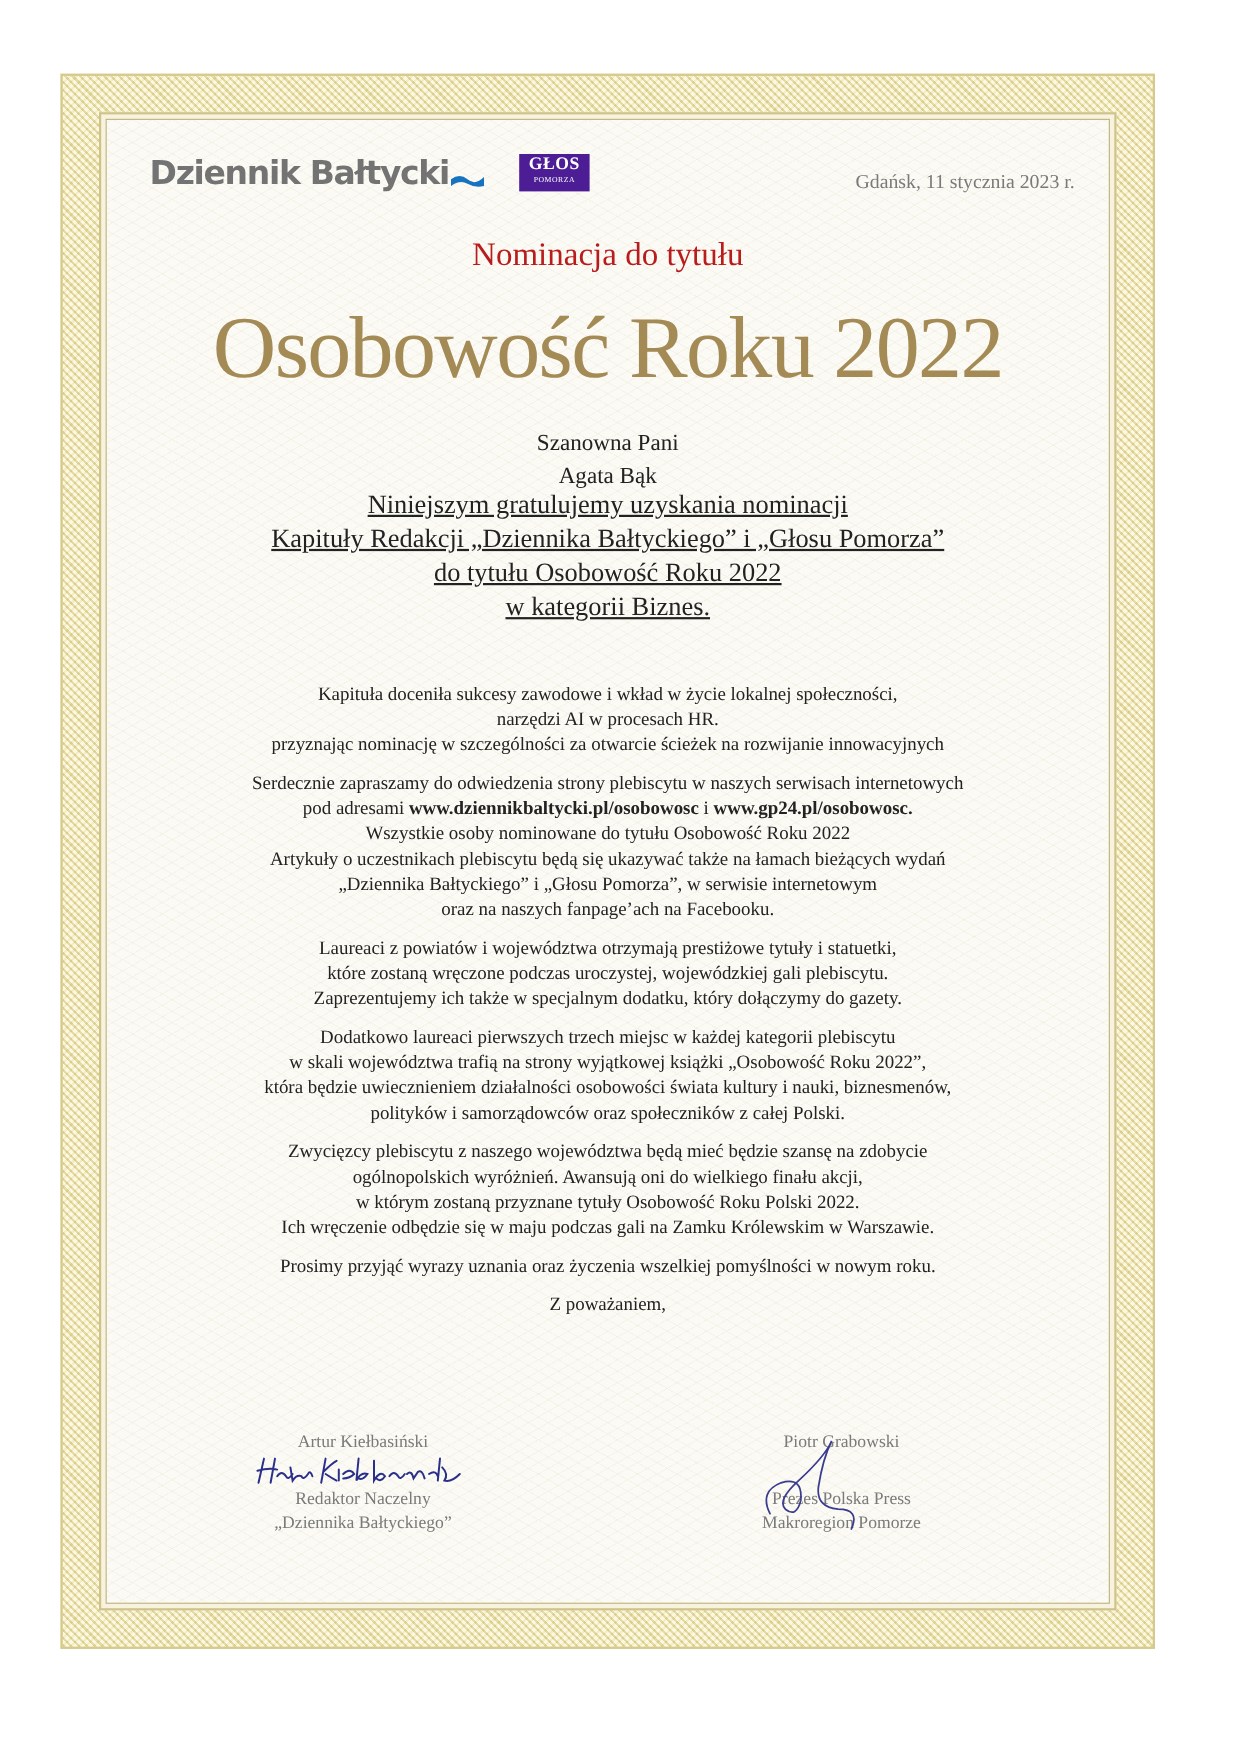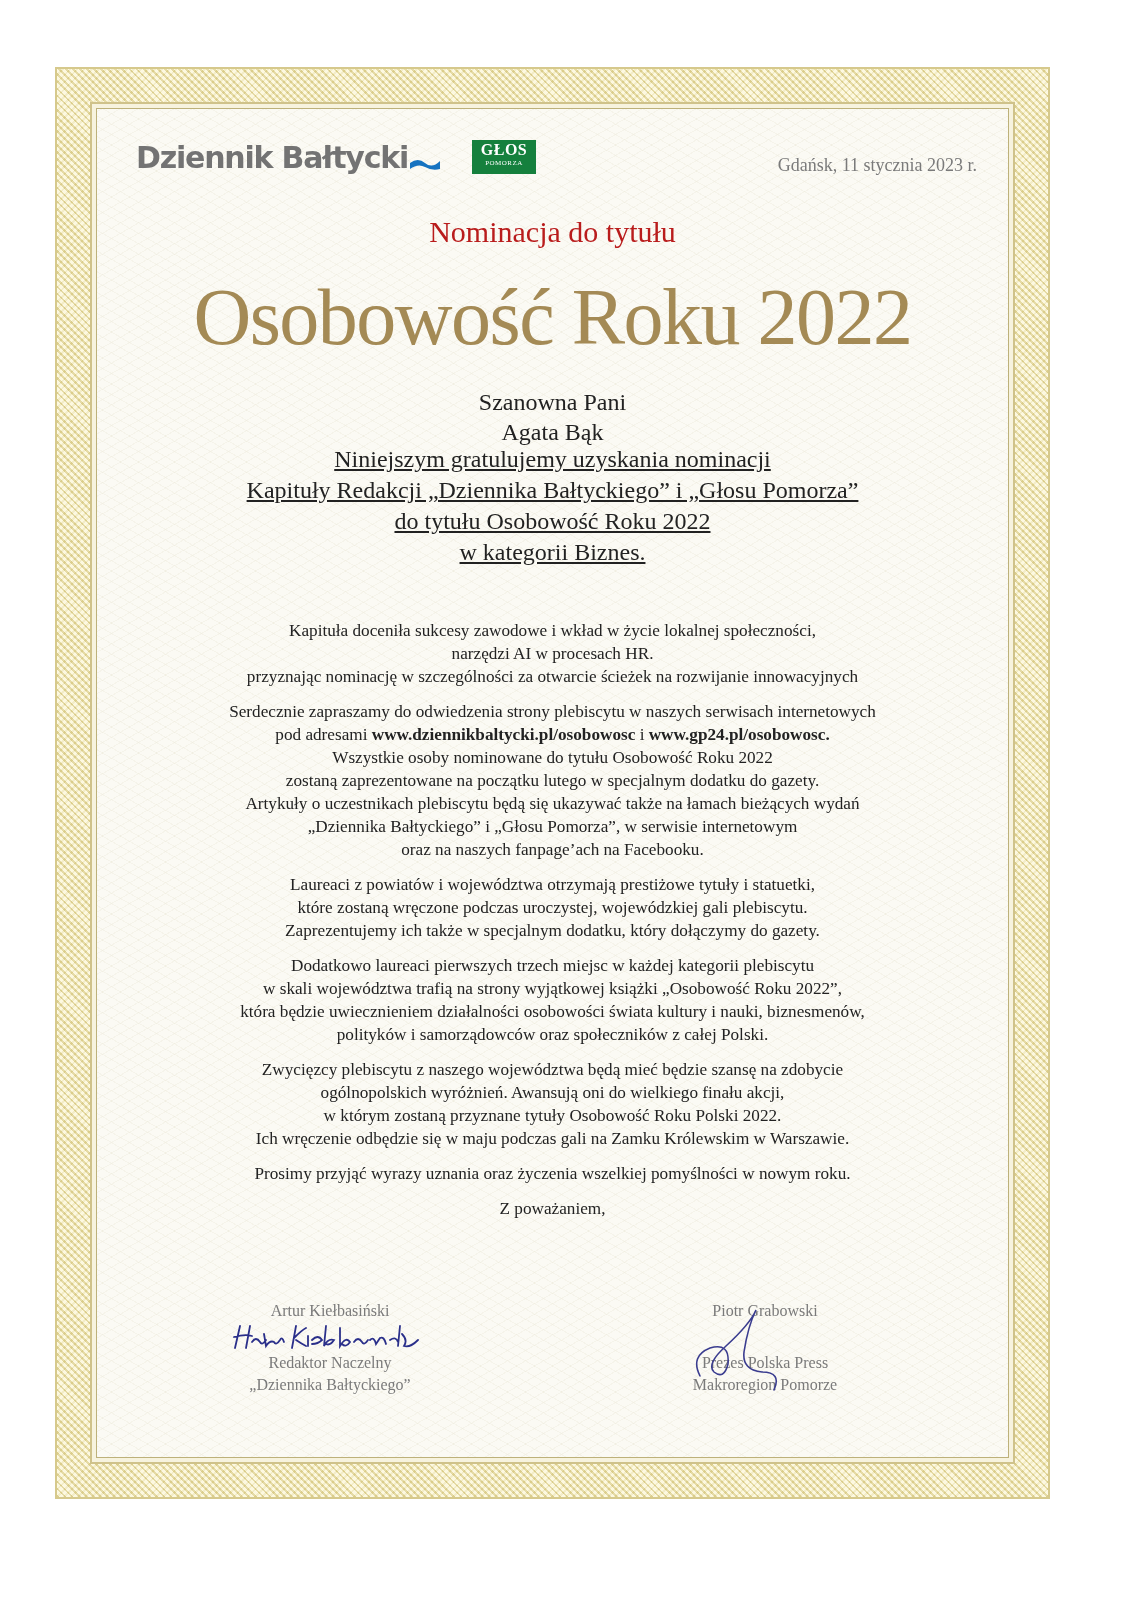--- a/index.html
+++ b/index.html
@@ -64,21 +64,21 @@
     }
     .logo-wave {
       margin-left: 2px;
       width: 30px; height: 16px;
       margin-top: 10px;
     }
     .logo-glos {
       position: absolute;
       left: 372px; top: 28px;
       width: 64px; height: 34px;
-      background: #15803d;
+      background: #4c1d95;
       color: #fff;
       text-align: center;
       box-sizing: border-box;
       padding-top: 1px;
     }
     .logo-glos-top {
       font-family: "Liberation Serif", serif;
       font-weight: bold;
       font-size: 16px;
       line-height: 18px;
@@ -113,21 +113,21 @@
       font-size: 80px;
       color: #a48a55;
       letter-spacing: -1.5px;
       line-height: 100px;
     }
     .greeting {
       position: absolute;
       left: 0; width: 100%;
       top: 275px;
       text-align: center;
-      font-size: 24px;
+      font-size: 21px;
       line-height: 30px;
       color: #222;
     }
     .nomination {
       position: absolute;
       left: 0; width: 100%;
       top: 332px;
       text-align: center;
       font-size: 24px;
       line-height: 31px;
@@ -211,21 +211,20 @@
   <div class="body-text">
     <p>
       <span class="line">Kapituła doceniła sukcesy zawodowe i wkład w życie lokalnej społeczności,</span>
       <span class="line">narzędzi AI w procesach HR.</span>
       <span class="line">przyznając nominację w szczególności za otwarcie ścieżek na rozwijanie innowacyjnych</span>
     </p>
     <p>
       <span class="line">Serdecznie zapraszamy do odwiedzenia strony plebiscytu w naszych serwisach internetowych</span>
       <span class="line"><span>pod adresami </span><b>www.dziennikbaltycki.pl/osobowosc</b><span> i </span><b>www.gp24.pl/osobowosc.</b></span>
       <span class="line">Wszystkie osoby nominowane do tytułu Osobowość Roku 2022</span>
-      <span class="line">zostaną zaprezentowane na początku lutego w specjalnym dodatku do gazety.</span>
       <span class="line">Artykuły o uczestnikach plebiscytu będą się ukazywać także na łamach bieżących wydań</span>
       <span class="line">„Dziennika Bałtyckiego” i „Głosu Pomorza”, w serwisie internetowym</span>
       <span class="line">oraz na naszych fanpage’ach na Facebooku.</span>
     </p>
     <p>
       <span class="line">Laureaci z powiatów i województwa otrzymają prestiżowe tytuły i statuetki,</span>
       <span class="line">które zostaną wręczone podczas uroczystej, wojewódzkiej gali plebiscytu.</span>
       <span class="line">Zaprezentujemy ich także w specjalnym dodatku, który dołączymy do gazety.</span>
     </p>
     <p>

